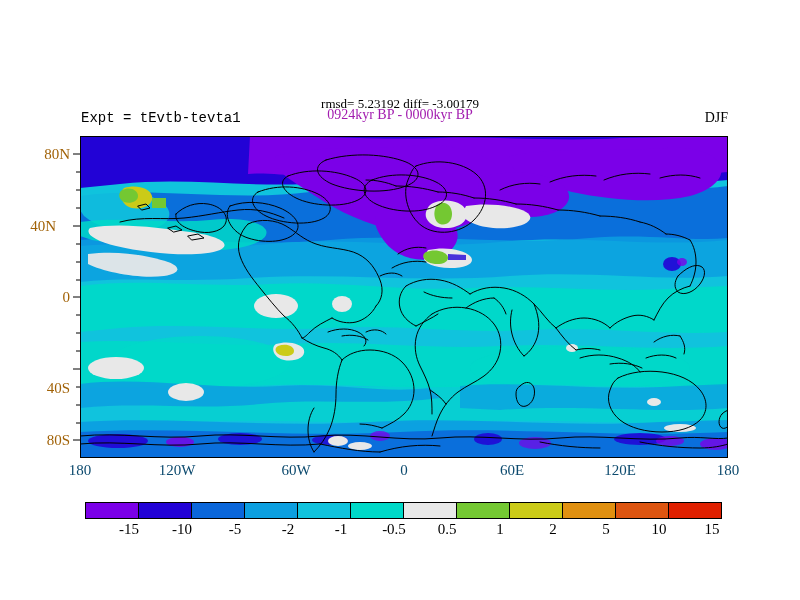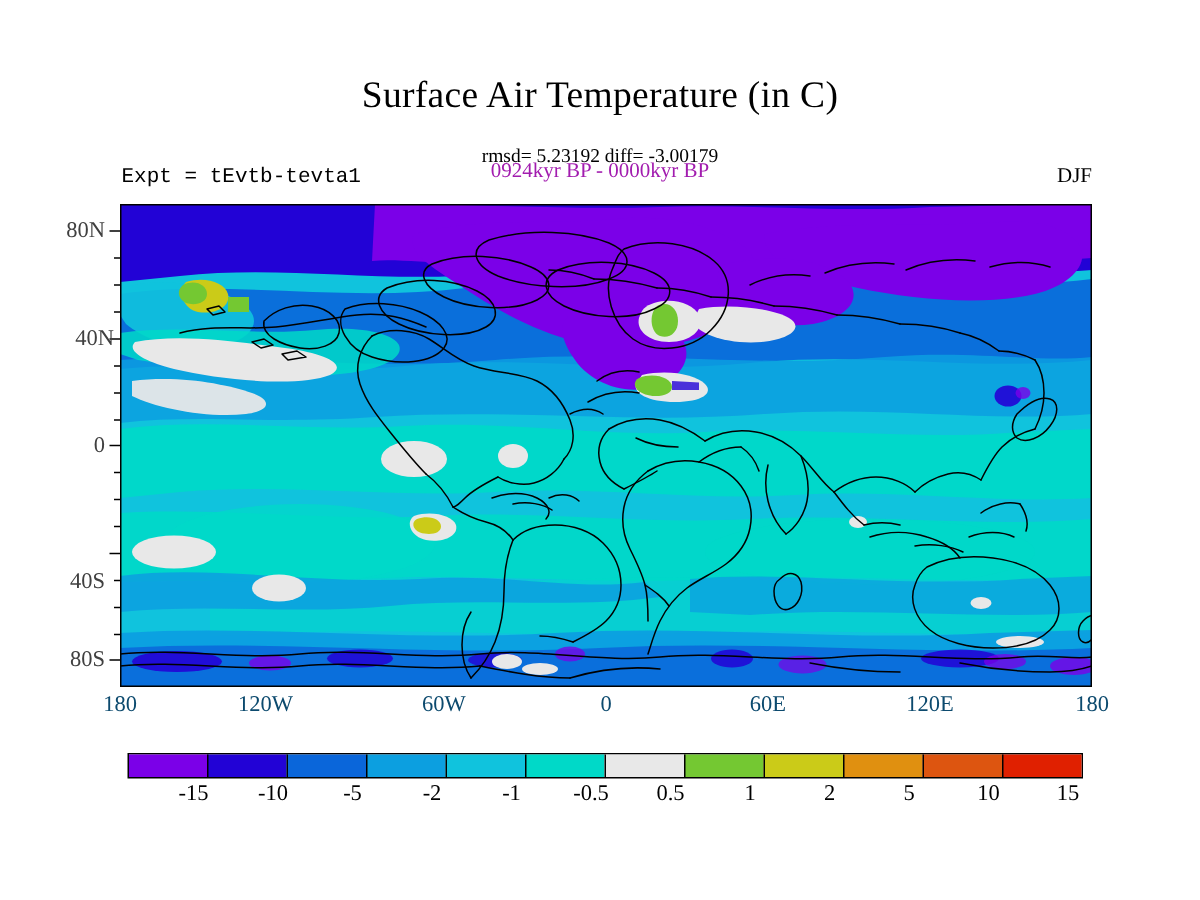--- a/index.html
+++ b/index.html
@@ -26,39 +26,38 @@
     position:absolute;left:81px;top:110px;font-size:14px;color:#000;font-family:Liberation Mono, monospace;
   }
   .hdr-right{
     position:absolute;right:72px;top:110px;font-size:14px;color:#000;margin-left:12px;
   }
 
   #plotwrap{position:absolute;left:80px;top:136px;width:648px;height:322px;}
   #plotwrap svg{display:block;}
 
   .ylab{
-    position:absolute;width:56px;text-align:right;font-size:15px;color:#404040;
+    position:absolute;width:56px;text-align:right;font-size:15px;color:#a16207;
   }
   .xlab{
     position:absolute;top:462px;font-size:15px;color:#0c4a6e;text-align:center;
     width:60px;
   }
 
   #cbwrap{position:absolute;left:85px;top:502px;width:637px;height:17px;
     border:1px solid #000;box-sizing:border-box;display:flex;}
   #cbwrap .band{flex:1 1 0;height:100%;}
   .cblab{position:absolute;top:521px;font-size:15px;color:#000;
     text-align:center;width:44px;}
 </style>
 </head>
 <body>
 
 <div id="page">
 
-  <div class="title">Surface Air Temperature (in C)</div>
   <div class="sub-rmsd">rmsd= 5.23192 diff= -3.00179</div>
   <div class="sub-period">0924kyr BP - 0000kyr BP</div>
   <div class="hdr-left">Expt = tEvtb-tevta1</div>
   <div class="hdr-right">DJF</div>
 
   <div id="plotwrap">
     <svg width="648" height="322" viewBox="0 0 648 322" shape-rendering="geometricPrecision">
       <defs>
         <clipPath id="pc">
             <rect x="0" y="0" width="648" height="322"></rect>
@@ -250,21 +249,21 @@
       <line x1="10" y1="215" x2="6" y2="215"></line>
       <line x1="10" y1="233" x2="3" y2="233"></line>
       <line x1="10" y1="251" x2="6" y2="251"></line>
       <line x1="10" y1="269" x2="6" y2="269"></line>
       <line x1="10" y1="287" x2="6" y2="287"></line>
       <line x1="10" y1="304" x2="3" y2="304"></line>
     </g>
   </svg>
 
   <div class="ylab" style="left:14px;top:146px">80N</div>
-  <div class="ylab" style="left:20px;top:218px">40N</div>
+  <div class="ylab" style="left:0;top:218px">40N</div>
   <div class="ylab" style="left:14px;top:289px">0</div>
   <div class="ylab" style="left:14px;top:380px">40S</div>
   <div class="ylab" style="left:14px;top:432px">80S</div>
 
   <div class="xlab" style="left:50px">180</div>
   <div class="xlab" style="left:147px">120W</div>
   <div class="xlab" style="left:266px">60W</div>
   <div class="xlab" style="left:374px">0</div>
   <div class="xlab" style="left:482px">60E</div>
   <div class="xlab" style="left:590px">120E</div>

